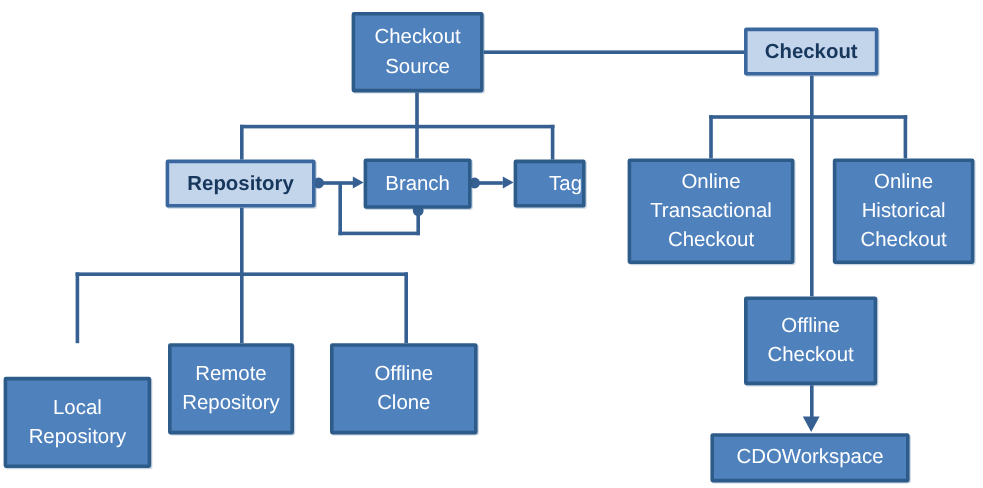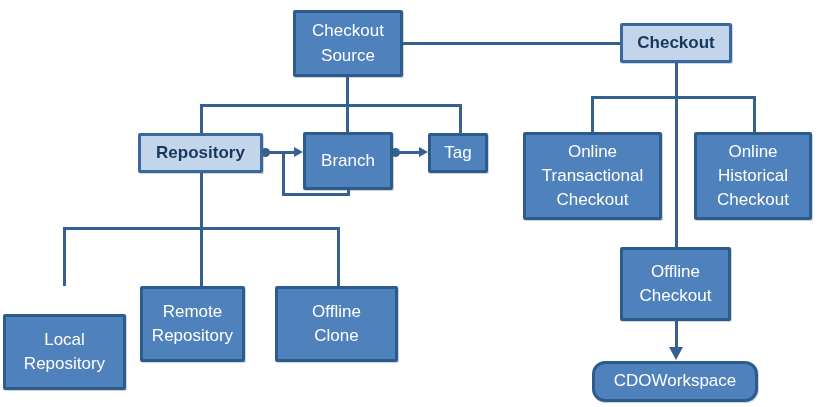--- a/index.html
+++ b/index.html
@@ -86,46 +86,46 @@
   </div>
 
   <div class="node light" style="left:620px;top:23px;width:112px;height:40px;">
     <span>Checkout</span>
   </div>
 
   <div class="node light" style="left:138px;top:133px;width:125px;height:40px;">
     <span>Repository</span>
   </div>
 
-  <div class="node" style="left:303px;top:132px;width:90px;height:58px;">
+  <div class="node" style="left:303px;top:132px;width:90px;height:42px;">
     <span>Branch</span>
   </div>
 
-  <div class="node" style="left:428px;top:133px;width:60px;height:40px;">
+  <div class="node" style="left:428px;top:133px;width:60px;height:40px;justify-content:flex-end;">
     <span>Tag</span>
   </div>
 
   <div class="node" style="left:523px;top:132px;width:139px;height:88px;">
     <span>Online
 Transactional
 Checkout</span>
   </div>
 
   <div class="node" style="left:694px;top:132px;width:118px;height:88px;">
     <span>Online
 Historical
 Checkout</span>
   </div>
 
   <div class="node" style="left:620px;top:247px;width:111px;height:74px;">
     <span>Offline
 Checkout</span>
   </div>
 
-  <div class="node" style="left:592px;top:361px;width:166px;height:41px;border-radius:13px;">
+  <div class="node" style="left:592px;top:361px;width:166px;height:41px;">
     <span>CDOWorkspace</span>
   </div>
 
   <div class="node" style="left:3px;top:286px;width:123px;height:76px;margin-top:28px;">
     <span>Local
 Repository</span>
   </div>
 
   <div class="node" style="left:140px;top:286px;width:105px;height:76px;text-align:center;">
     <span>Remote

